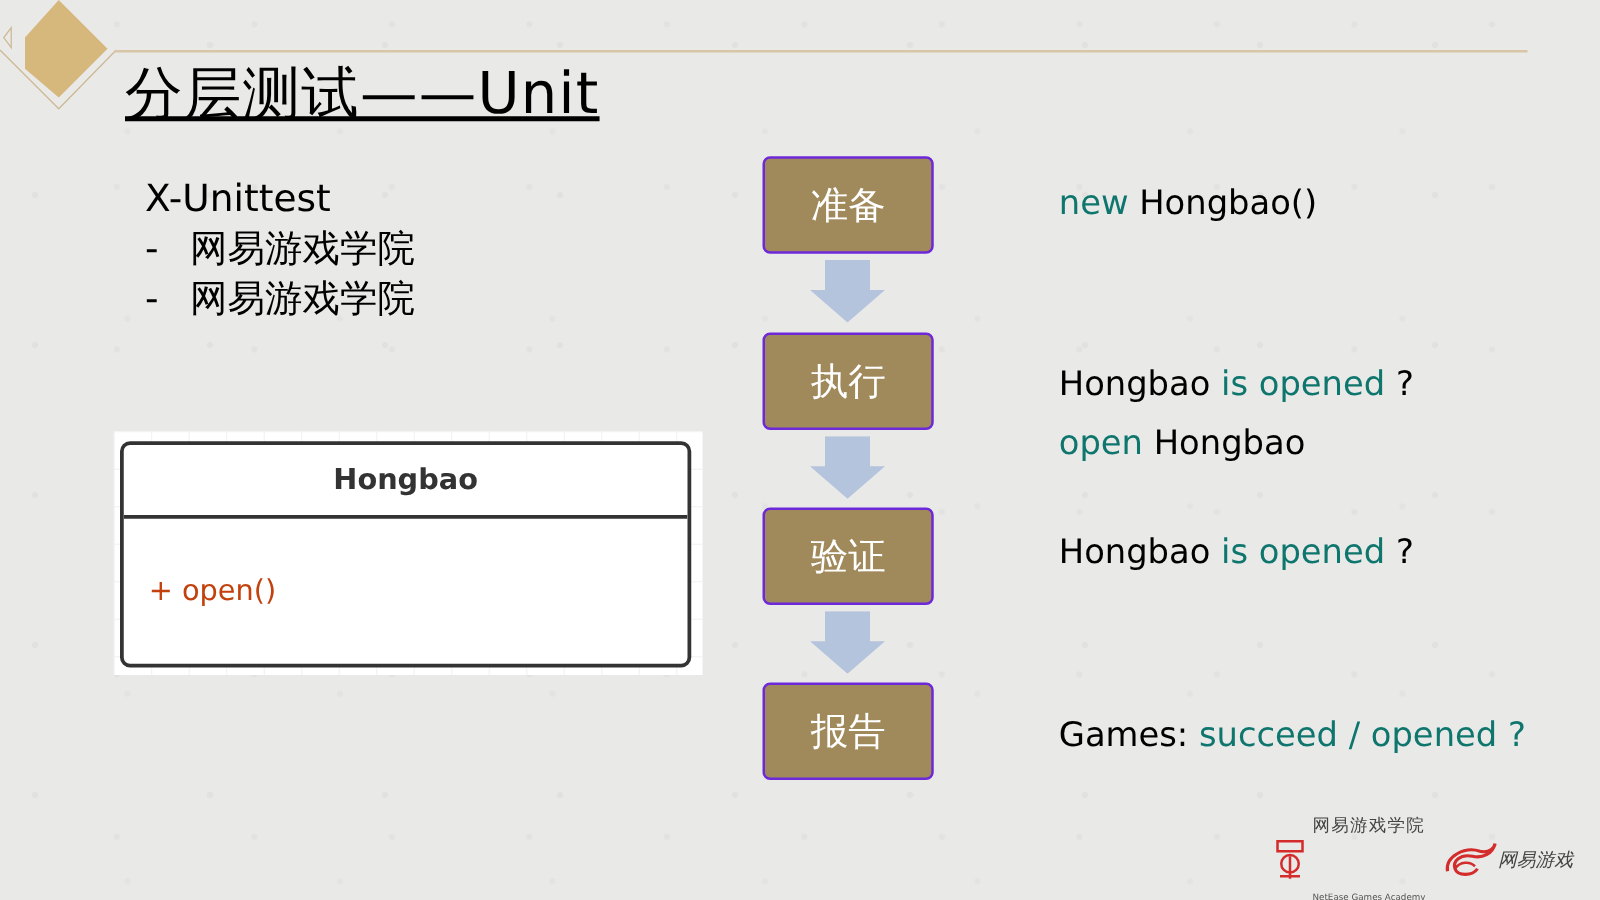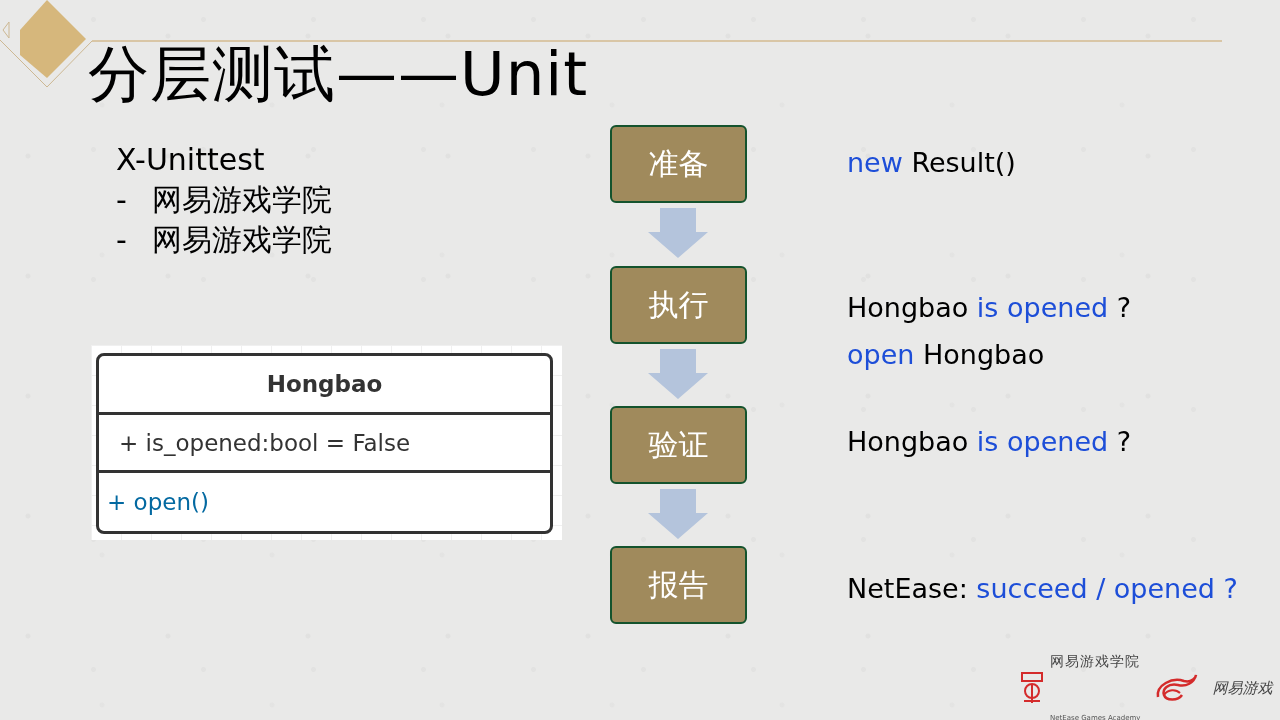--- a/index.html
+++ b/index.html
@@ -16,23 +16,24 @@
       radial-gradient(circle at 60% 70%, rgba(210,210,210,0.25) 0 2px, transparent 3px),
       radial-gradient(circle at 85% 15%, rgba(205,205,205,0.25) 0 2px, transparent 3px);
     background-size: 140px 120px, 170px 150px, 110px 130px;
   }
   .deco { position: absolute; left: 0; top: 0; width: 100px; height: 95px; }
   .title-line {
     position: absolute; left: 92px; top: 40px; width: 1130px; height: 2px;
     background: #d9c6a6;
   }
   .page-title {
-    position: absolute; left: 88px; top: 44px;
-    font-size: 61px; line-height: 60px; font-weight: normal; margin: 0;
+    position: absolute; left: 100px; top: 44px;
+    font-size: 46px; line-height: 60px; font-weight: normal; margin: 0;
     letter-spacing: 1px;
+    text-decoration: underline;
   }
   .left-list {
     position: absolute; left: 98px; top: 140px;
     font-size: 30px; line-height: 40px; margin-left: 18px;
   }
   .left-list .heading { }
   .left-list .item { display: flex; }
   .left-list .dash { width: 36px; }
   .uml-panel {
     position: absolute; left: 91px; top: 345px; width: 471px; height: 195px;
@@ -50,43 +51,43 @@
   .uml-header {
     height: 56px; display: flex; align-items: center; justify-content: center;
     font-weight: bold; font-size: 23px; color: #333;
     border-bottom: 3px solid #333;
   }
   .uml-attr {
     height: 55px; display: flex; align-items: center; padding-left: 20px;
     font-size: 23px; color: #333; border-bottom: 3px solid #333;
   }
   .uml-method {
-    flex: 1; display: flex; align-items: center; padding-left: 8px;
-    font-size: 23px; color: #0369a1;
+    flex: 1; display: flex; align-items: center; padding-left: 20px;
+    font-size: 23px; color: #c2410c;
   }
   .step {
     position: absolute; left: 610px; width: 133px; height: 74px;
-    background: #a08a5c; border: 2px solid #14532d; border-radius: 6px;
+    background: #a08a5c; border: 2px solid #6d28d9; border-radius: 6px;
     display: flex; align-items: center; justify-content: center;
     color: #fff; font-size: 30px;
   }
   .arrow { position: absolute; left: 648px; width: 60px; height: 50px; }
   .desc {
     position: absolute; left: 847px; font-size: 27px; line-height: 34px;
     white-space: nowrap;
   }
-  .red { color: #1d4ed8; }
+  .red { color: #0f766e; }
   .footer-logos {
     position: absolute; left: 1020px; top: 668px; height: 40px; display: flex; align-items: center; gap: 14px;
   }
   .academy { display: flex; align-items: center; gap: 6px; }
   .academy-text { display: flex; flex-direction: column; gap: 44px; }
   .academy-cn { font-size: 14px; color: #444; line-height: 16px; letter-spacing: 1px; }
   .academy-en { font-size: 7px; color: #555; line-height: 10px; }
-  .games { display: flex; align-items: center; gap: 14px; }
+  .games { display: flex; align-items: center; gap: 0; }
   .games-cn { font-size: 15px; font-style: italic; color: #444; }
 </style>
 </head>
 <body>
 
 <div class="bg-noise"></div>
 
 <svg class="deco" viewBox="0 0 100 95">
   <polygon points="47,0 86,39 47,78 20,55 20,30" fill="#d6b77c"></polygon>
   <polyline points="0,40 47,87 93,40" fill="none" stroke="#cdb893" stroke-width="1"></polyline>
@@ -104,53 +105,52 @@
   </div>
   <div class="item">
     <span class="dash">-</span>
     <span>网易游戏学院</span>
   </div>
 </div>
 
 <div class="uml-panel">
   <div class="uml-box">
     <div class="uml-header">Hongbao</div>
-    <div class="uml-attr">+ is_opened:bool = False</div>
     <div class="uml-method">+ open()</div>
   </div>
 </div>
 
 <div class="step" style="top:125px">准备</div>
 <svg class="arrow" style="top:208px" viewBox="0 0 60 50">
   <polygon points="12,0 48,0 48,24 60,24 30,50 0,24 12,24" fill="#b4c4dc"></polygon>
 </svg>
 <div class="step" style="top:266px">执行</div>
 <svg class="arrow" style="top:349px" viewBox="0 0 60 50">
   <polygon points="12,0 48,0 48,24 60,24 30,50 0,24 12,24" fill="#b4c4dc"></polygon>
 </svg>
 <div class="step" style="top:406px">验证</div>
 <svg class="arrow" style="top:489px" viewBox="0 0 60 50">
   <polygon points="12,0 48,0 48,24 60,24 30,50 0,24 12,24" fill="#b4c4dc"></polygon>
 </svg>
 <div class="step" style="top:546px">报告</div>
 
 <div class="desc" style="top:146px">
-  <span class="red">new</span><span> Result()</span>
+  <span class="red">new</span><span> Hongbao()</span>
 </div>
 <div class="desc" style="top:291px">
   <span>Hongbao </span><span class="red">is opened</span><span> ?</span>
 </div>
 <div class="desc" style="top:338px">
   <span class="red">open</span><span> Hongbao</span>
 </div>
 <div class="desc" style="top:425px">
   <span>Hongbao </span><span class="red">is opened</span><span> ?</span>
 </div>
 <div class="desc" style="top:572px">
-  <span>NetEase: </span><span class="red">succeed / opened ?</span>
+  <span>Games: </span><span class="red">succeed / opened ?</span>
 </div>
 
 <div class="footer-logos">
   <div class="academy">
     <svg width="24" height="34" viewBox="0 0 24 34">
       <rect x="2" y="2" width="20" height="8" fill="none" stroke="#d42b2b" stroke-width="2"></rect>
       <circle cx="12" cy="20" r="7" fill="none" stroke="#d42b2b" stroke-width="2"></circle>
       <line x1="12" y1="14" x2="12" y2="32" stroke="#d42b2b" stroke-width="2"></line>
       <line x1="4" y1="30" x2="20" y2="30" stroke="#d42b2b" stroke-width="2"></line>
     </svg>

